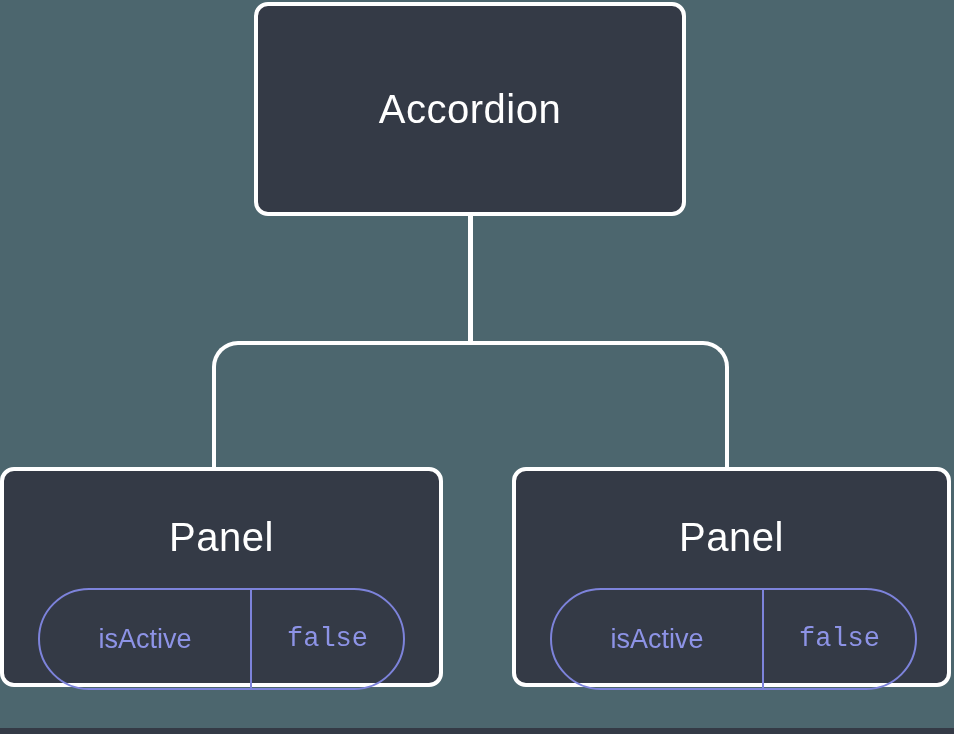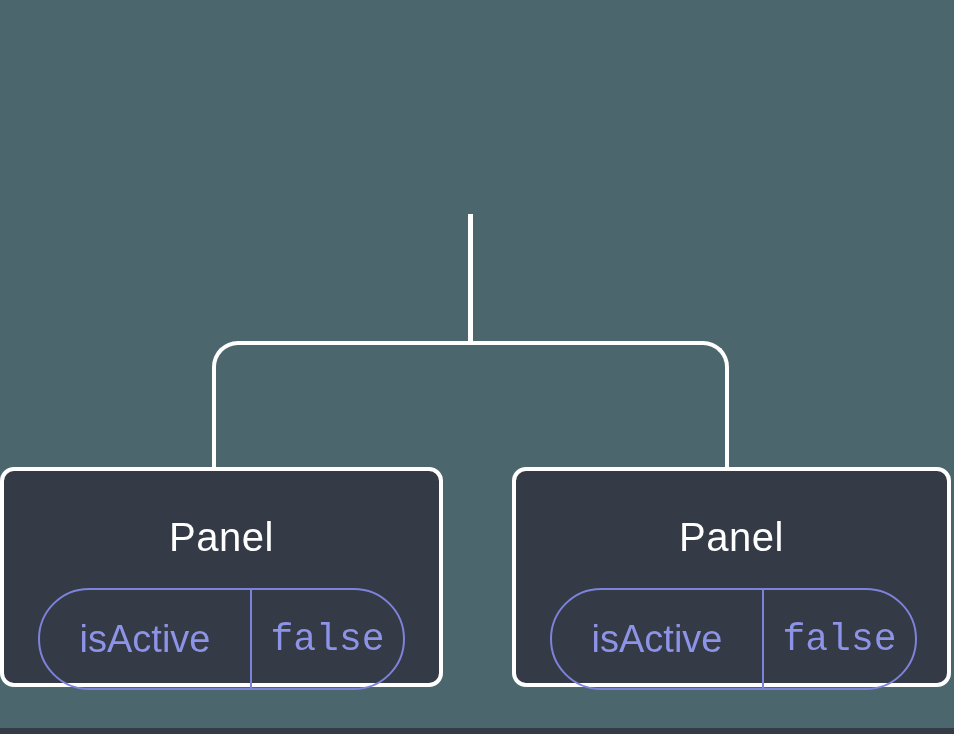--- a/index.html
+++ b/index.html
@@ -86,41 +86,44 @@
     border: 2.5px solid var(--state-border);
     border-radius: 51px;
     display: flex;
     overflow: hidden;
   }
   .pill-section {
     display: flex;
     align-items: center;
     justify-content: center;
     color: var(--state-text);
-    font-size: 38px;
+    font-size: 27px;
     font-weight: 400;
   }
   .pill-key {
     width: 212px;
     border-right: 2.5px solid var(--state-border);
   }
   .pill-value { flex: 1; font-family: Liberation Mono, monospace; }
 
   .bottom-bar {
     position: absolute;
     left: 0; top: 728px;
     width: 954px; height: 6px;
     background: var(--bottom-bar);
   }
 </style>
 </head>
 <body>
 
 <div class="canvas">
 
+  <div class="node root-node">
+    <span class="root-label">Accordion</span>
+  </div>
 
   <div class="stem"></div>
   <div class="bracket"></div>
 
   <div class="node panel-node panel-left">
     <div class="panel-title">Panel</div>
     <div class="state-pill">
       <div class="pill-section pill-key">isActive</div>
       <div class="pill-section pill-value">false</div>
     </div>

